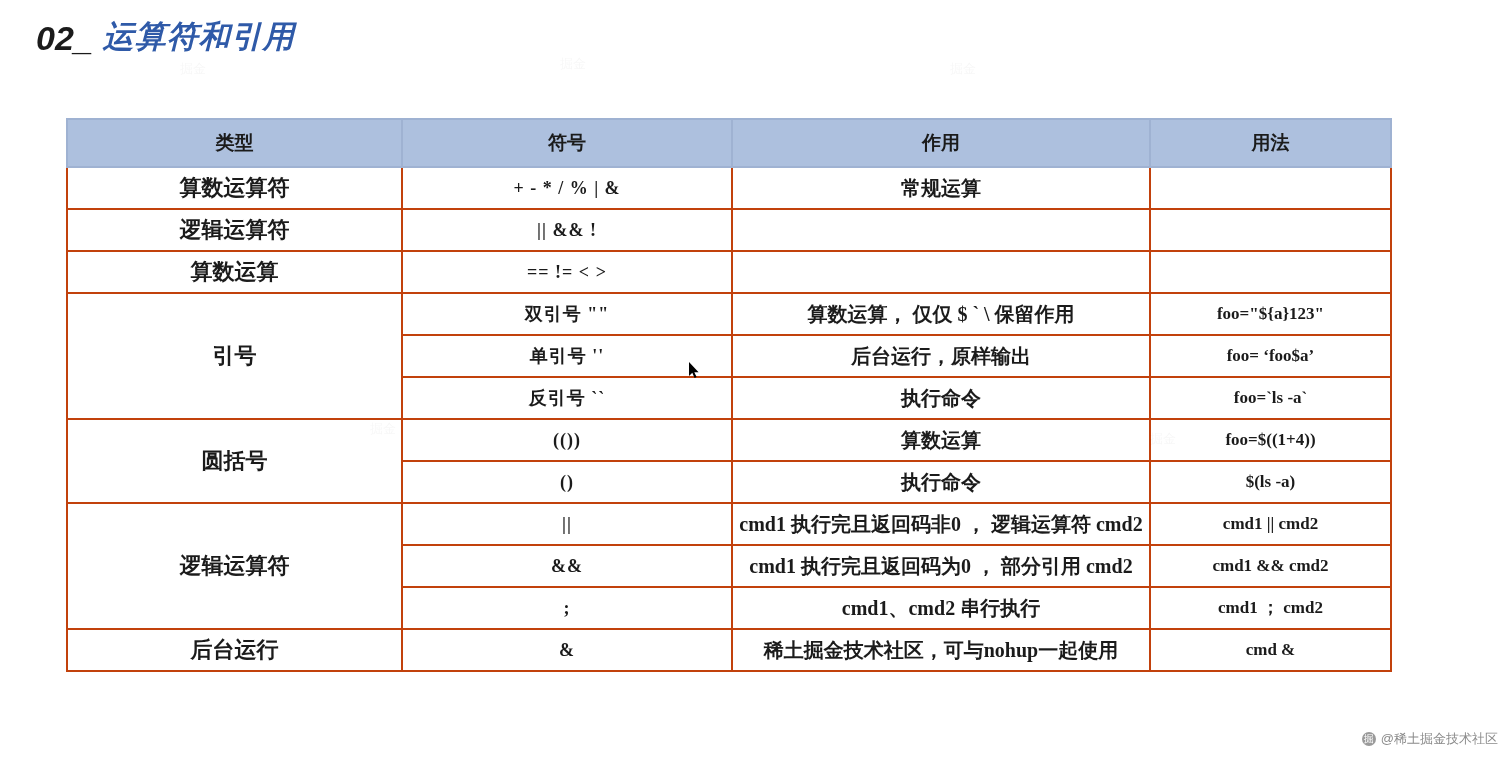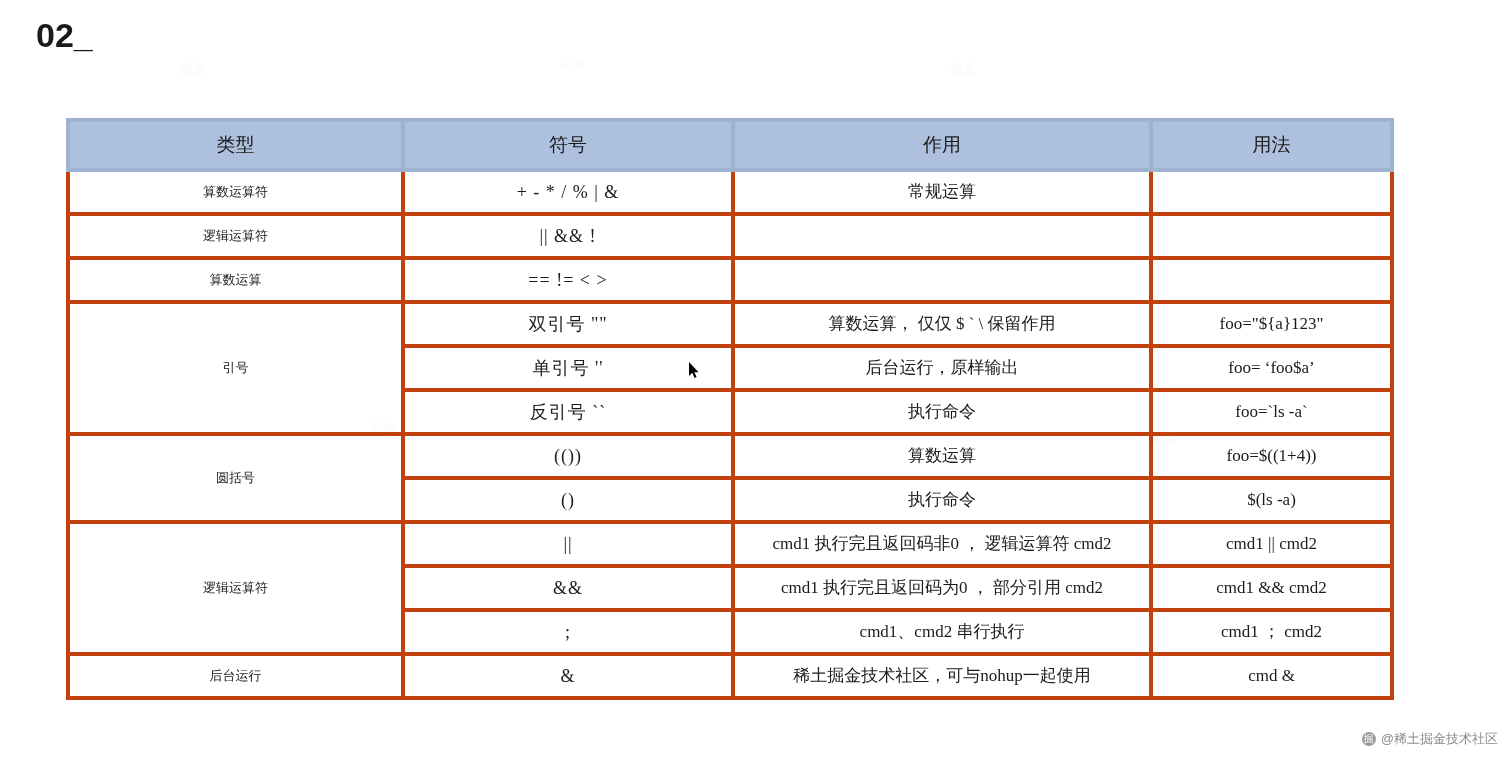--- a/index.html
+++ b/index.html
@@ -17,20 +17,21 @@
   }
 
   
   .title-row {
     position: absolute;
     left: 36px;
     top: 16px;
     display: flex;
     align-items: flex-end;
     gap: 10px;
+    font-style: italic;
   }
   .title-num {
     font-size: 34px;
     font-weight: 700;
     color: #1b1b1b;
     letter-spacing: 0px;
   }
   .title-text {
     font-size: 31px;
     font-weight: 700;
@@ -45,53 +46,53 @@
     top: 118px;
     width: 1324px;
   }
   table.spec {
     border-collapse: collapse;
     width: 1324px;
     table-layout: fixed;
     font-size: 17px;
   }
   table.spec th, table.spec td {
-    border: 4px solid #c2410c;
+    border: 2px solid #c2410c;
     text-align: center;
     vertical-align: middle;
     padding: 4px 6px;
-    font-weight: 400;
+    font-weight: 700;
     line-height: 1.45;
     font-family: "Liberation Serif", serif;
   }
   table.spec thead th {
     background: #adc0de;
     color: #1b1b1b;
     height: 38px;
     font-size: 19px;
     border-color: #9fb2d2;
   }
   table.spec td {
     height: 32px;
     background: #ffffff;
   }
   .col-type   { width: 335px; }
   .col-sym    { width: 330px; }
   .col-use    { width: 418px; }
   .col-usage  { width: 241px; }
 
   .cell-type {
-    font-size: 13px;
+    font-size: 22px;
   }
   .cell-sym {
     font-size: 18px;
     letter-spacing: 1px;
   }
   .cell-use {
-    font-size: 17px;
+    font-size: 20px;
   }
   .cell-usage {
     font-size: 17px;
   }
   .row-tall td { height: 44px; }
   .row-xtall td { height: 56px; }
 
   
   .cursor {
     position: absolute;
@@ -131,20 +132,21 @@
     font-family: "Liberation Sans", sans-serif;
     pointer-events: none;
     user-select: none;
   }
 </style>
 </head>
 <body>
 
 <div class="title-row">
   <span class="title-num">02_</span>
+  <span class="title-text">运算符和引用</span>
 </div>
 
 <div class="table-wrap">
   <table class="spec">
     <colgroup>
       <col class="col-type">
       <col class="col-sym">
       <col class="col-use">
       <col class="col-usage">
     </colgroup>

